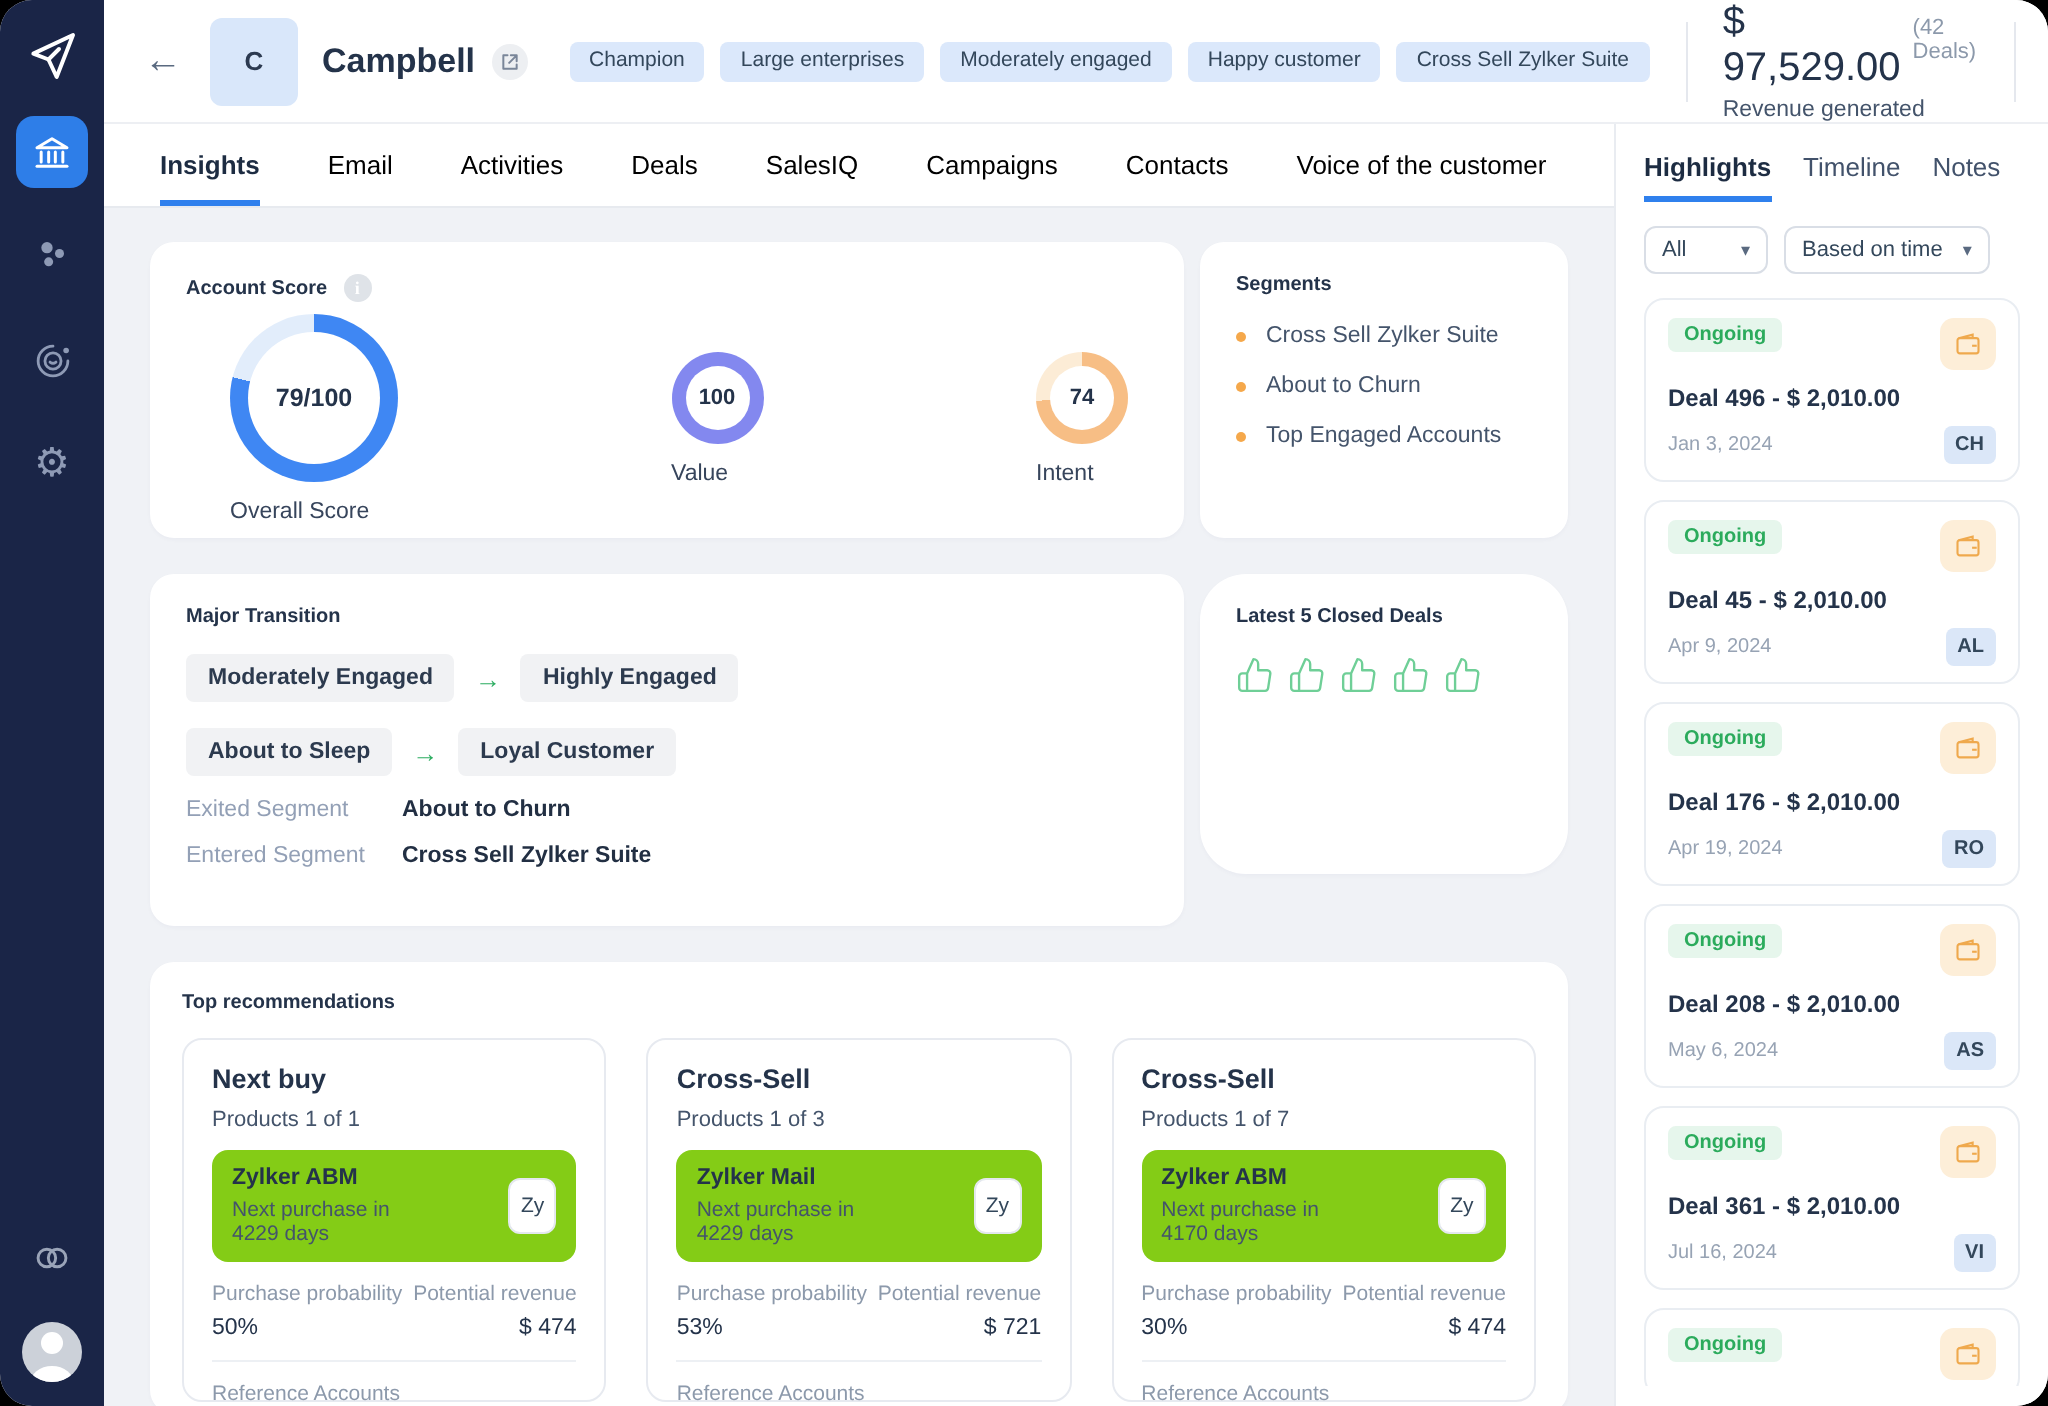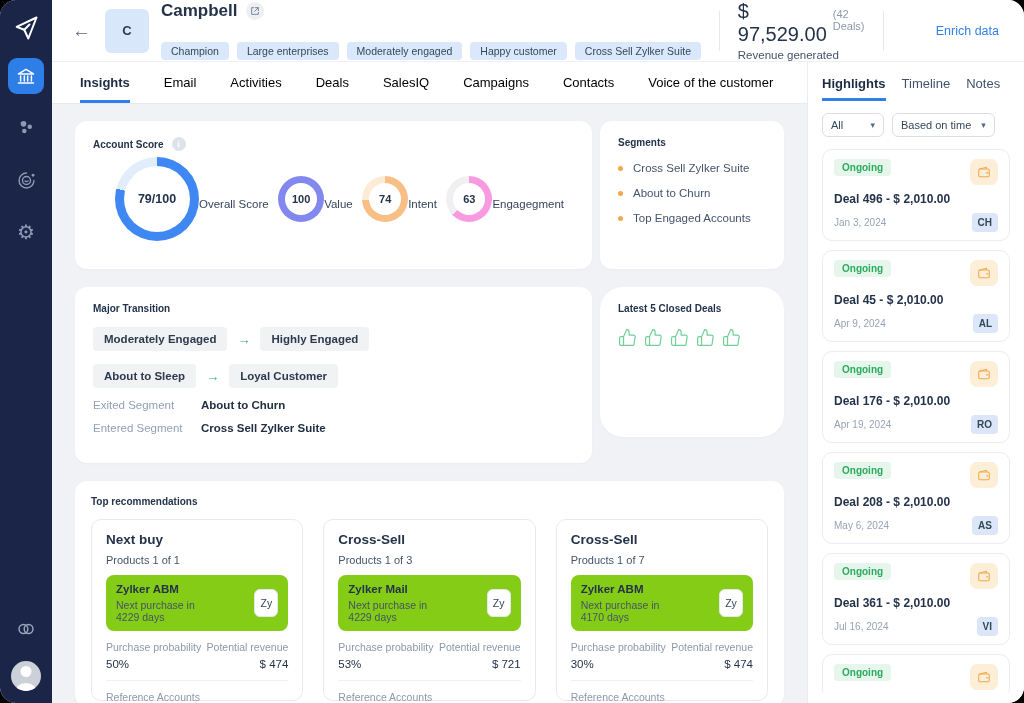--- a/index.html
+++ b/index.html
@@ -16,21 +16,21 @@
   .avatar-sil { width:30px; height:30px; border-radius:50%; background:#ccd1d9; position:relative; overflow:hidden; margin-top:14px; }
   .avatar-sil::before { content:""; position:absolute; top:5px; left:50%; transform:translateX(-50%); width:11px; height:11px; border-radius:50%; background:#fff; }
   .avatar-sil::after { content:""; position:absolute; bottom:-10px; left:50%; transform:translateX(-50%); width:22px; height:18px; border-radius:50%; background:#fff; }
 
   
   .main { flex:1; display:flex; flex-direction:column; min-width:0; }
 
   .topbar { height:62px; background:#fff; display:flex; align-items:center; padding:0 18px 0 20px; border-bottom:1px solid #edeff3; flex-shrink:0; }
   .back-btn { font-size:19px; color:#5a6a80; margin-right:14px; cursor:pointer; background:none; border:none; }
   .acct-avatar { width:44px; height:44px; background:#d9e7fa; border-radius:6px; display:flex; align-items:center; justify-content:center; font-size:13px; font-weight:bold; color:#2c3a50; margin-right:12px; flex-shrink:0; }
-  .title-block { display:flex; flex-direction:column; gap:21px;justify-content:flex-end; }
+  .title-block { display:flex; flex-direction:row; gap:21px;justify-content:flex-end; }
   .name-row { display:flex; align-items:center; gap:8px; }
   .acct-name { font-size:17px; font-weight:bold; color:#24334a; }
   .ext-icon { width:18px; height:18px; border-radius:50%; background:#edeff2; display:flex; align-items:center; justify-content:center; cursor:pointer; }
   .tags-row { display:flex; gap:8px; }
   .tag-chip { background:#dbe8fb; color:#33475b; font-size:10.5px; padding:3px 10px; border-radius:4px; white-space:nowrap; }
   .top-stats { display:flex; align-items:center; margin-left:auto; }
   .stat-div { width:1px; height:40px; background:#e5e8ee; margin:0 18px; }
   .stat-amount-row { display:flex; align-items:baseline; gap:6px; }
   .stat-amount { font-size:20px; font-weight:normal; color:#24334a; }
   .stat-deals { font-size:11px; color:#8c99ab; }
@@ -50,21 +50,21 @@
   .card-title { font-size:10px; font-weight:bold; color:#24334a; }
 
   .score-card { width:517px; height:148px; }
   .seg-card { flex:1; height:148px; }
   .trans-card { width:517px; height:176px; }
   .deals-card { flex:1; height:150px;border-radius:23px; }
 
   .score-head { display:flex; align-items:center; gap:8px; }
   .info-icon { width:14px; height:14px; border-radius:50%; background:#dfe3e8; color:#fff; font-size:9px; font-weight:bold; display:flex; align-items:center; justify-content:center; font-family:"Liberation Serif", serif; }
   .donut-row { display:flex; align-items:center; margin-top:6px; padding:0 10px 0 22px; justify-content:space-between; }
-  .donut-block { display:flex; flex-direction:row; align-items:center; }
+  .donut-block { display:flex; flex-direction:column; }
   .donut { border-radius:50%; display:flex; align-items:center; justify-content:center; }
   .donut-big { width:84px; height:84px; }
   .donut-sm { width:46px; height:46px; }
   .donut-hole { background:#fff; border-radius:50%; display:flex; align-items:center; justify-content:center; font-weight:bold; color:#24334a; }
   .donut-big .donut-hole { width:66px; height:66px; font-size:12.5px; }
   .donut-sm .donut-hole { width:32px; height:32px; font-size:11px; }
   .donut-label { font-size:11.5px; color:#37455c; margin-top:9px; }
 
   .seg-list { margin-top:14px; display:flex; flex-direction:column; gap:13px; }
   .seg-item { display:flex; align-items:center; gap:10px; font-size:11.5px; color:#44546b; }
@@ -233,26 +233,20 @@
                     <div class="donut-hole">100</div>
                   </div>
                   <div class="donut-label">Value</div>
                 </div>
                 <div class="donut-block">
                   <div class="donut donut-sm" style="background: conic-gradient(rgb(247, 190, 133) 74%, rgb(252, 236, 214) 0deg);">
                     <div class="donut-hole">74</div>
                   </div>
                   <div class="donut-label">Intent</div>
                 </div>
-                <div class="donut-block">
-                  <div class="donut donut-sm" style="background: conic-gradient(rgb(249, 154, 225) 63%, rgb(240, 240, 243) 0deg);">
-                    <div class="donut-hole">63</div>
-                  </div>
-                  <div class="donut-label">Engagegment</div>
-                </div>
               </div>
             </div>
 
             <div class="card seg-card">
               <div class="card-title">Segments</div>
               <div class="seg-list">
                 <div class="seg-item">
                     <span class="seg-bullet"></span>
                     <span>Cross Sell Zylker Suite</span>
                   </div>

